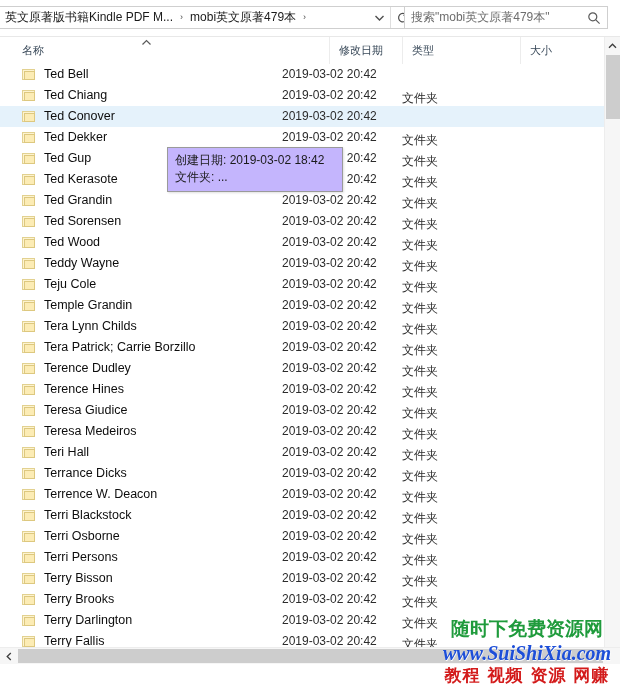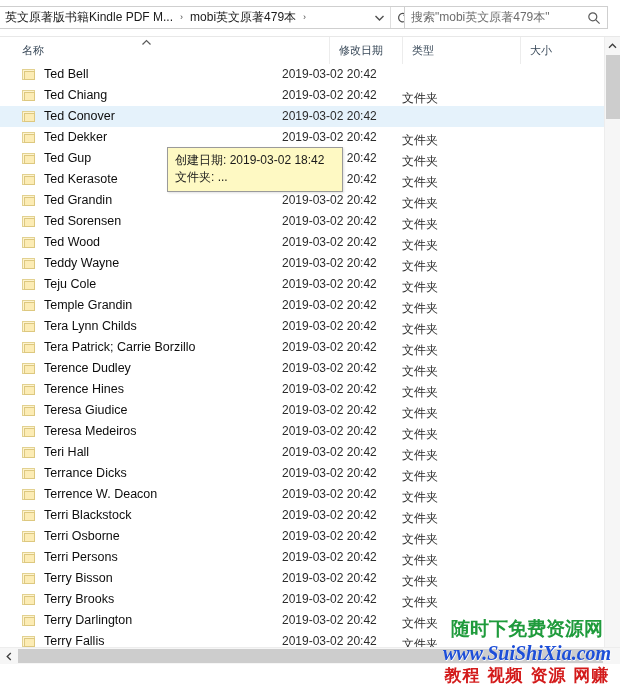--- a/index.html
+++ b/index.html
@@ -193,21 +193,21 @@
     white-space: nowrap;
     line-height: 15px;
     margin-top: 48px;
   }
 
   
   .tooltip {
     position: absolute;
     left: 167px; top: 147px;
     width: 176px;
-    background: #fef9c3;
+    background: #c4b5fd;
     border: 1px solid #9a9a9a;
     box-sizing: border-box;
     padding: 4px 7px 5px 7px;
     font-size: 12px;
     color: #1a1a1a;
     line-height: 17px;
     z-index: 40;
     box-shadow: 1px 1px 2px rgba(0,0,0,0.12);
   }
 

